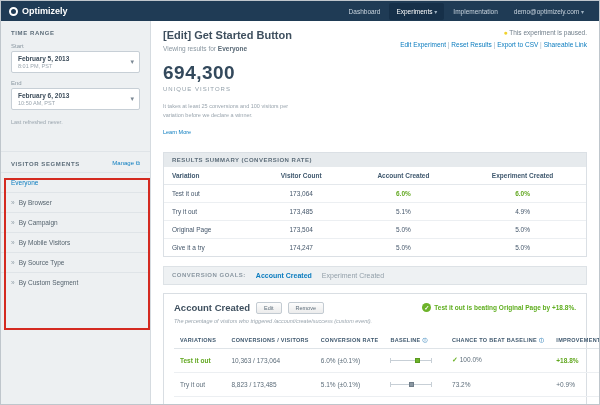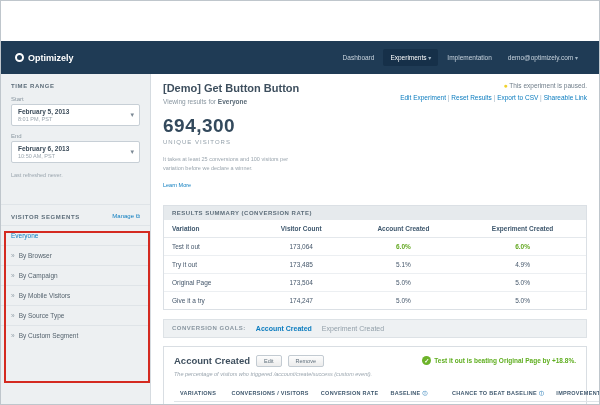--- a/index.html
+++ b/index.html
@@ -1,20 +1,20 @@
 <!DOCTYPE html>
 <html><head>
 <meta charset="utf-8">
 <style>
   * { margin:0; padding:0; box-sizing:border-box; }
   body { font-family:"Liberation Sans", sans-serif; background:#fff; }
   .screen { position:relative; width:600px; height:405px; border:1px solid #bfc6cc; overflow:hidden; background:#fff; }
 
   
-  .navbar { height:33px; background:#1f3b55; display:flex; align-items:center; justify-content:space-between; padding:0 14px;margin-top:40px; }
+  .navbar { height:20px; background:#1f3b55; display:flex; align-items:center; justify-content:space-between; padding:0 8px; }
   .brand { display:flex; align-items:center; gap:4px; color:#fff; font-size:9px; font-weight:bold; cursor:pointer; }
   .brand-mark { width:9px; height:9px; border:2px solid #fff; border-radius:50%; display:inline-block; }
   .nav { display:flex; align-items:center; gap:2px; }
   .nav-item { color:#c9d4de; font-size:6.5px; padding:5px 7px; cursor:pointer; white-space:nowrap; }
   .nav-item.active { background:#163049; color:#fff; border-radius:2px; }
   .nav-item .caret { font-size:6px; color:#9fb2c2; }
 
   
   .content { display:flex; height:383px; }
   .sidebar { width:150px; background:#edf0f2; border-right:1px solid #d5dbe0; position:relative; flex-shrink:0; }
@@ -166,21 +166,21 @@
           </div>
       </div>
 
       <div class="annotation"></div>
     </aside>
 
     <main class="main">
 
       <div class="page-header">
         <div class="ph-left">
-          <h1 class="page-title">[Demo] Get Button Button</h1>
+          <h1 class="page-title">[Edit] Get Started Button</h1>
           <div class="subtitle"><span>Viewing results for</span> <span class="seg">Everyone</span></div>
         </div>
         <div class="ph-right">
           <div class="status"><span class="dot">●</span> <span>This experiment is paused.</span></div>
           <div class="links">
             <span class="lnk">Edit Experiment</span><span class="lnk">Reset Results</span><span class="lnk">Export to CSV</span><span class="lnk">Shareable Link</span>
           </div>
         </div>
       </div>
 

